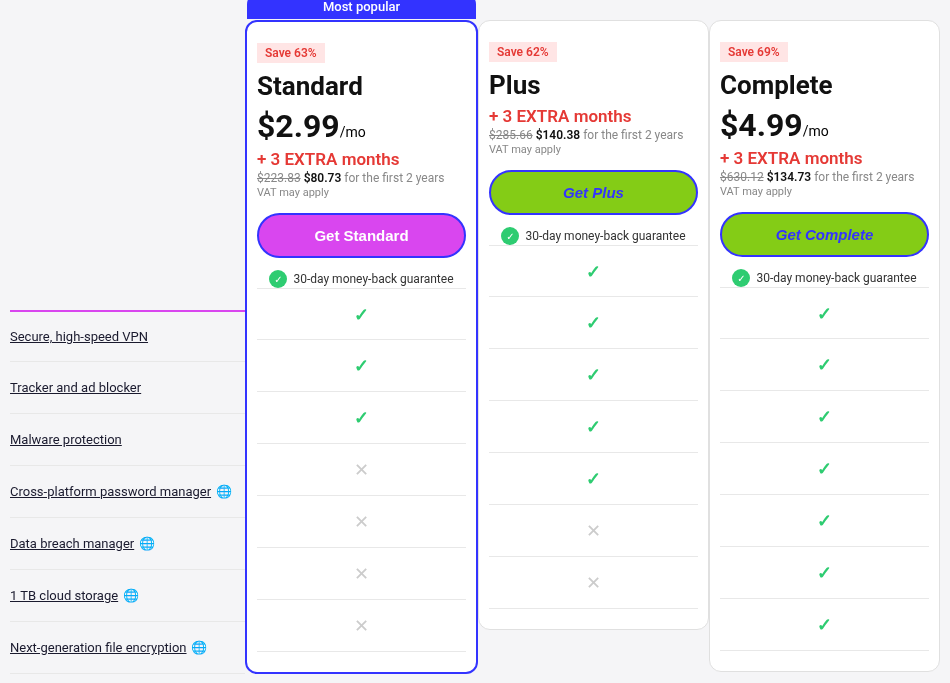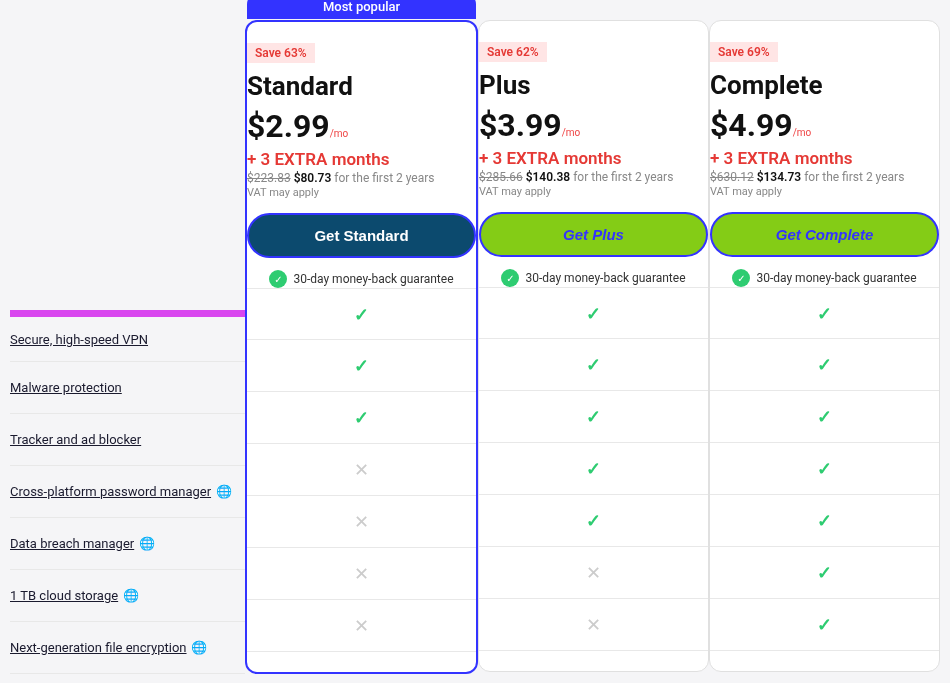--- a/index.html
+++ b/index.html
@@ -24,42 +24,42 @@
       flex-shrink: 0;
       padding-top: 290px;
     }
     .feature-row {
       height: 52px;
       display: flex;
       align-items: center;
       border-bottom: 1px solid #e8e8e8;
       padding-right: 10px;
     }
-    .feature-row:first-child { border-top: 7px solid #d946ef; }
+    .feature-row:first-child { border-top: 2px solid #d946ef; }
     .feature-link {
       font-size: 13px;
       color: #1a1a2e;
       text-decoration: underline;
       cursor: pointer;
     }
     .feature-icon {
       margin-left: 5px;
       font-size: 13px;
     }
     .plans-wrapper {
       display: flex;
       flex: 1;
       position: relative;
       align-items: flex-start;
     }
     .plan-card {
       flex: 1;
       background: #fff;
       border-radius: 12px;
-      padding: 20px 0;
+      padding: 20px 10px;
       position: relative;
       border: 1px solid #e0e0e0;
     }
     .plan-card.featured {
       border: 2.5px solid #3333ff;
       border-radius: 12px;
       margin-top: 0;
       z-index: 2;
     }
     .most-popular-badge {
@@ -90,23 +90,23 @@
       font-weight: 700;
       color: #111;
       margin-bottom: 6px;
     }
     .plan-price {
       font-size: 32px;
       font-weight: 700;
       color: #111;
     }
     .plan-price .per-mo {
-      font-size: 10px;
+      font-size: 14px;
       font-weight: 400;
-      color: #ef4444;
+      color: #000000;
     }
     .extra-months {
       color: #e53935;
       font-size: 17px;
       font-weight: 600;
       margin-top: 4px;
     }
     .original-price {
       font-size: 12px;
       color: #888;
@@ -131,21 +131,21 @@
       border-radius: 30px;
       font-size: 15px;
       font-weight: 600;
       cursor: pointer;
       margin-top: 14px;
       margin-bottom: 12px;
       border: 2px solid #3333ff;
       transition: background 0.2s;
     }
     .get-btn.primary {
-      background: #0c4a6e;
+      background: #d946ef;
       color: #fff;
     }
     .get-btn.secondary {
       background: #84cc16;
       color: #3333ff;
       font-style: italic;
     }
     .money-back {
       display: flex;
       align-items: center;
@@ -193,24 +193,24 @@
 <body>
 
 <div class="pricing-container">
 
   <div class="feature-col">
     <div class="check-rows" id="feature-list">
     <div class="feature-row">
           <span class="feature-link">Secure, high-speed VPN</span>
         </div>
         <div class="feature-row">
+          <span class="feature-link">Tracker and ad blocker</span>
+        </div>
+        <div class="feature-row">
           <span class="feature-link">Malware protection</span>
-        </div>
-        <div class="feature-row">
-          <span class="feature-link">Tracker and ad blocker</span>
         </div>
         <div class="feature-row">
           <span class="feature-link">Cross-platform password manager</span>
           <span class="feature-icon"> 🌐</span>
         </div>
         <div class="feature-row">
           <span class="feature-link">Data breach manager</span>
           <span class="feature-icon"> 🌐</span>
         </div>
         <div class="feature-row">
@@ -260,21 +260,20 @@
           <div class="check-cell">
             <span class="cross-icon">✕</span>
           </div>
           <div class="check-cell">
             <span class="cross-icon">✕</span>
           </div>
         </div></div>
       <div class="plan-card">
     <div class="save-badge">Save 62%</div>
     <div class="plan-name">Plus</div>
-    <div class="plan-price">$3.99<span class="per-mo">/mo</span></div>
     <div class="extra-months">+ 3 EXTRA months</div>
     <div class="original-price">
       <span class="strikethrough">$285.66</span>
       <span class="discounted"> $140.38</span>
       for the first 2 years
     </div>
     <div class="vat-note">VAT may apply</div>
     <button class="get-btn secondary">Get Plus</button>
     <div class="money-back">
       <span class="shield-icon">✓</span>

